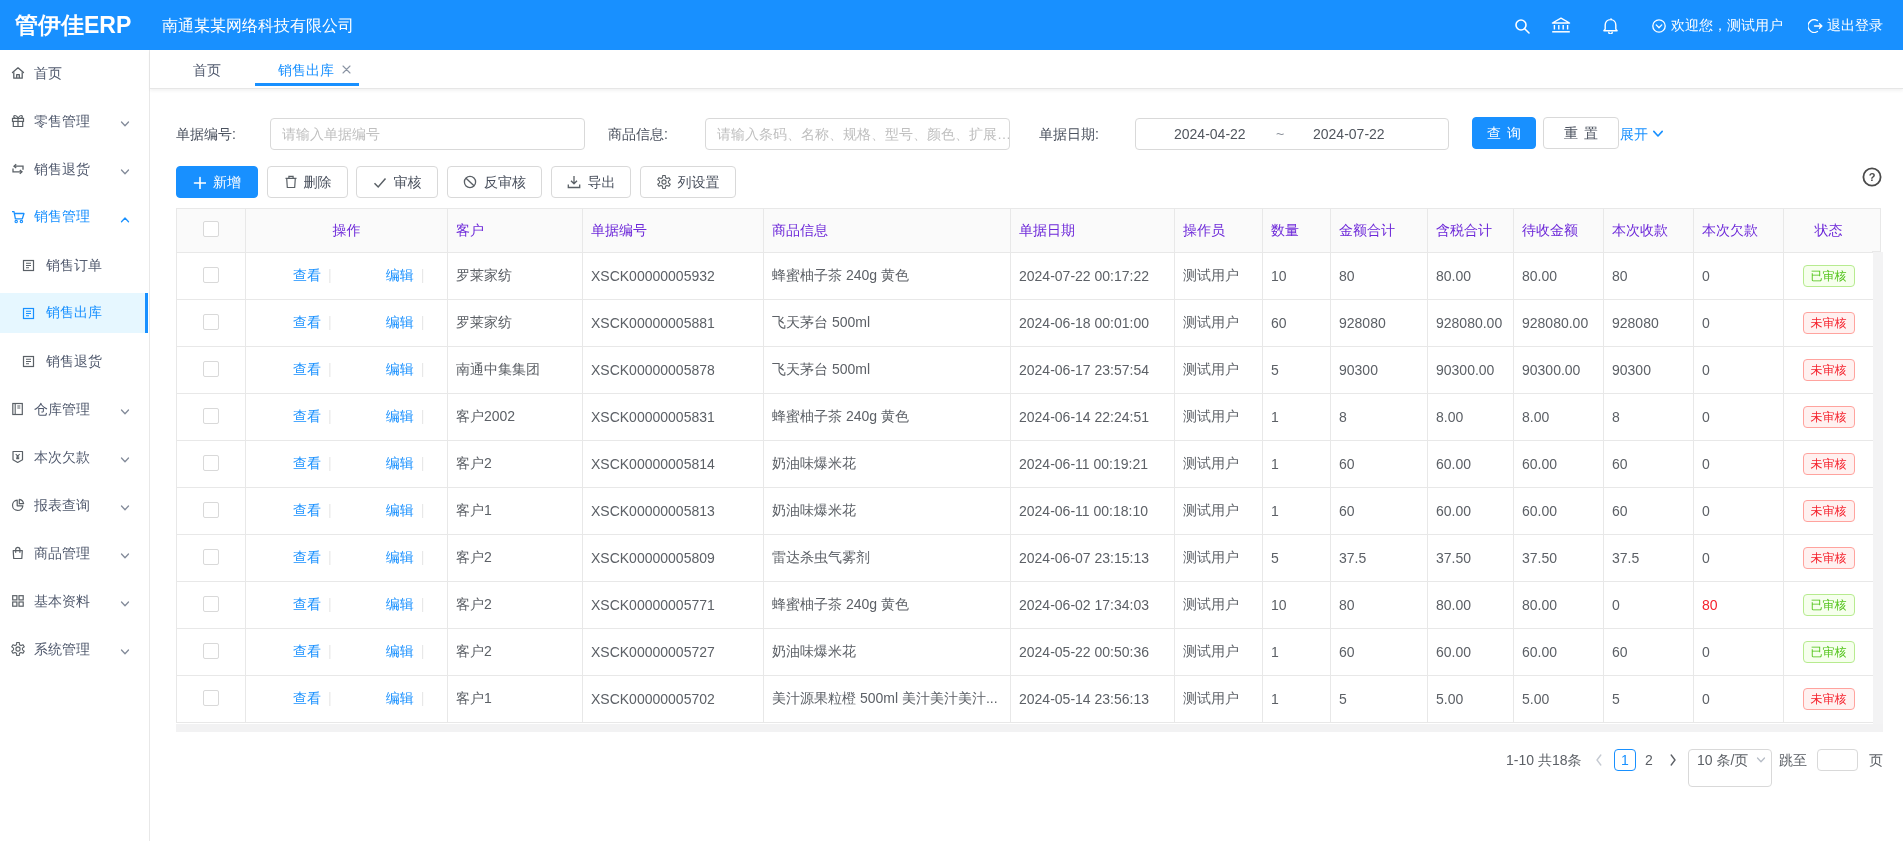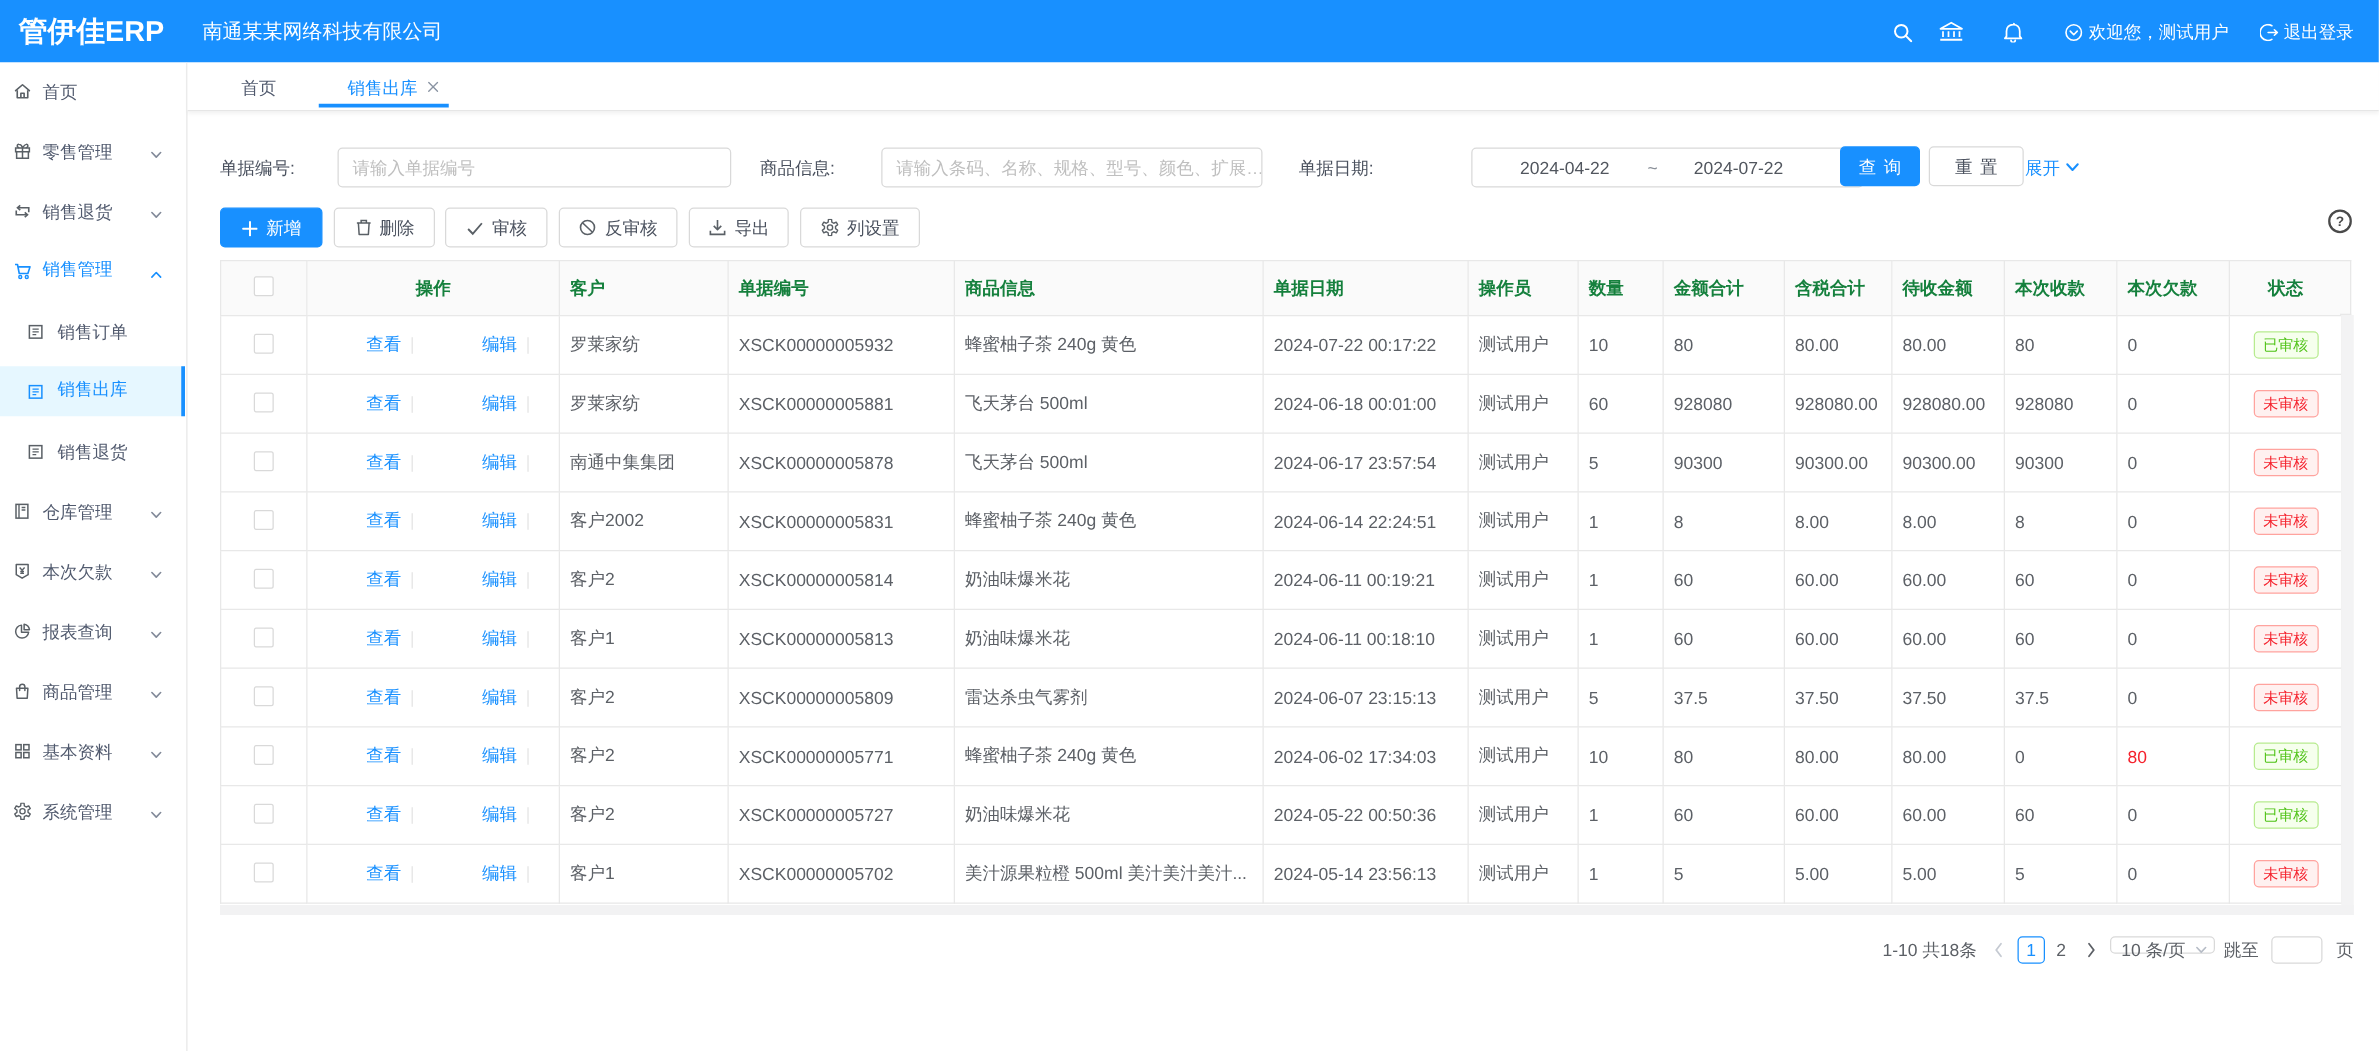--- a/index.html
+++ b/index.html
@@ -23,21 +23,21 @@
 .tabbar{left:150px;top:50px;width:1753px;height:39px;background:#fff;border-bottom:1px solid #e6e6e6;box-shadow:0 2px 3px rgba(0,0,0,.05);}
 .tab{position:absolute;top:0;height:39px;line-height:40px;font-size:14px;color:#515a6e;}
 .inkbar{position:absolute;left:105px;bottom:2px;width:104px;height:3px;background:#1890ff;}
 .flabel{top:118px;height:32px;line-height:32px;font-size:14px;color:#4a515e;}
 .finput{top:118px;height:32px;line-height:30px;border:1px solid #d9d9d9;border-radius:4px;background:#fff;font-size:14px;color:#bfbfbf;padding-left:11px;overflow:hidden;white-space:nowrap;}
 .btn{height:32px;line-height:30px;border:1px solid #d9d9d9;border-radius:4px;background:#fff;font-size:14px;color:#4a515e;text-align:center;}
 .btn.primary{background:#1890ff;border-color:#1890ff;color:#fff;}
 .btn svg{vertical-align:-2px;margin-right:7px;}
 table.grid{position:absolute;left:176px;top:208px;border-collapse:collapse;table-layout:fixed;background:#fff;}
 table.grid th,table.grid td{border:1px solid #e8e8e8;font-weight:normal;text-align:left;padding:0 8px;font-size:14px;overflow:hidden;white-space:nowrap;}
-table.grid th{height:44px;background:#fafafa;color:#15803d;font-weight:700;}
+table.grid th{height:44px;background:#fafafa;color:#6d28d9;font-weight:400;}
 table.grid td{height:47px;color:#5c6066;}
 a.op{color:#1890ff;text-decoration:none;margin-left:47px;}
 .sep{color:#e8e8e8;padding:0 7px;}
 .cb{display:inline-block;width:16px;height:16px;border:1px solid #d9d9d9;border-radius:2px;background:#fff;}
 .tag{display:inline-block;height:22px;line-height:20px;padding:0 7px;border-radius:4px;font-size:12px;}
 .tag.g{background:#f6ffed;border:1px solid #b7eb8f;color:#52c41a;}
 .tag.r{background:#fff1f0;border:1px solid #ffa39e;color:#f5222d;}
 .pgt{top:749px;height:22px;line-height:22px;font-size:14px;color:#5c6066;}
 </style></head>
 <body>
@@ -201,21 +201,21 @@
     <span class="tab" style="left:192px;top:1px;color:#8c98a8;"><svg width="9" height="9" viewBox="0 0 9 9" fill="none" style="vertical-align:2px;">
         <path d="M1 1l7 7M8 1L1 8" stroke="#8a94a3" stroke-width="1.1" stroke-linecap="round"></path>
       </svg></span>
     <span class="inkbar"></span>
   </div>
 <div class="abs flabel" style="left:176px;">单据编号:</div>
 <div class="abs finput" style="left:270px;width:315px;">请输入单据编号</div>
 <div class="abs flabel" style="left:608px;">商品信息:</div>
 <div class="abs finput" style="left:705px;width:305px;">请输入条码、名称、规格、型号、颜色、扩展…</div>
 <div class="abs flabel" style="left:1039px;">单据日期:</div>
-<div class="abs finput" style="left:1135px;width:314px;color:#51565e;padding:0;margin-left:42px;">
+<div class="abs finput" style="left:1135px;width:314px;color:#51565e;padding:0;">
     <span style="position:absolute;left:38px;">2024-04-22</span>
     <span style="position:absolute;left:140px;color:#8a9099;">~</span>
     <span style="position:absolute;left:177px;">2024-07-22</span>
   </div>
 <div class="abs btn primary" style="left:1472px;top:117px;width:64px;line-height:30px;">查<span style="display:inline-block;width:6px;"></span>询</div>
 <div class="abs btn" style="left:1543px;top:117px;width:76px;line-height:30px;">重<span style="display:inline-block;width:6px;"></span>置</div>
 <div class="abs" style="left:1620px;top:119px;height:30px;line-height:30px;color:#1890ff;font-size:14px;">展开 <svg width="12" height="12" viewBox="0 0 12 12" fill="none" style="vertical-align:-1px;">
       <path d="M1.8 3.4L6 8l4.2-4.6" stroke="#1890ff" stroke-width="1.6" stroke-linecap="round" stroke-linejoin="round" fill="none"></path>
     </svg></div>
 <div class="abs btn primary" style="left:176px;top:166px;width:82px;"><svg width="13" height="13" viewBox="0 0 13 13" fill="none" style="">
@@ -445,17 +445,17 @@
 <div class="abs" style="left:176px;top:724px;width:1707px;height:8px;background:#f2f2f3;"></div>
 <div class="abs pgt" style="left:1506px;">1-10 共18条</div>
 <div class="abs pgt" style="left:1594px;color:#c8ccd4;"><svg width="10" height="22" viewBox="0 0 10 22" fill="none" style="">
       <path d="M6.8 6L3 11l3.8 5" stroke="#c5cad2" stroke-width="1.4" fill="none" stroke-linecap="round"></path>
     </svg></div>
 <div class="abs pgt" style="left:1614px;width:22px;height:22px;border:1px solid #1890ff;border-radius:4px;color:#1890ff;text-align:center;line-height:20px;">1</div>
 <div class="abs pgt" style="left:1645px;">2</div>
 <div class="abs pgt" style="left:1668px;"><svg width="10" height="22" viewBox="0 0 10 22" fill="none" style="">
       <path d="M3.2 6L7 11l-3.8 5" stroke="#5c6066" stroke-width="1.4" fill="none" stroke-linecap="round"></path>
     </svg></div>
-<div class="abs pgt" style="left:1688px;width:84px;height:14px;border:1px solid #d9d9d9;border-radius:4px;line-height:20px;padding-left:8px;">10 条/页 <span style="margin-left:4px;"><svg width="10" height="10" viewBox="0 0 10 10" fill="none" style="vertical-align:0px;">
+<div class="abs pgt" style="left:1688px;width:84px;height:38px;border:1px solid #d9d9d9;border-radius:4px;line-height:20px;padding-left:8px;">10 条/页 <span style="margin-left:4px;"><svg width="10" height="10" viewBox="0 0 10 10" fill="none" style="vertical-align:0px;">
         <path d="M1.5 3L5 6.7 8.5 3" stroke="#b6bcc6" stroke-width="1.3" stroke-linecap="round" stroke-linejoin="round" fill="none"></path>
       </svg></span></div>
 <div class="abs pgt" style="left:1779px;">跳至</div>
 <div class="abs pgt" style="left:1817px;width:41px;height:22px;border:1px solid #d9d9d9;border-radius:4px;"></div>
 <div class="abs pgt" style="left:1869px;">页</div>
 </body></html>

